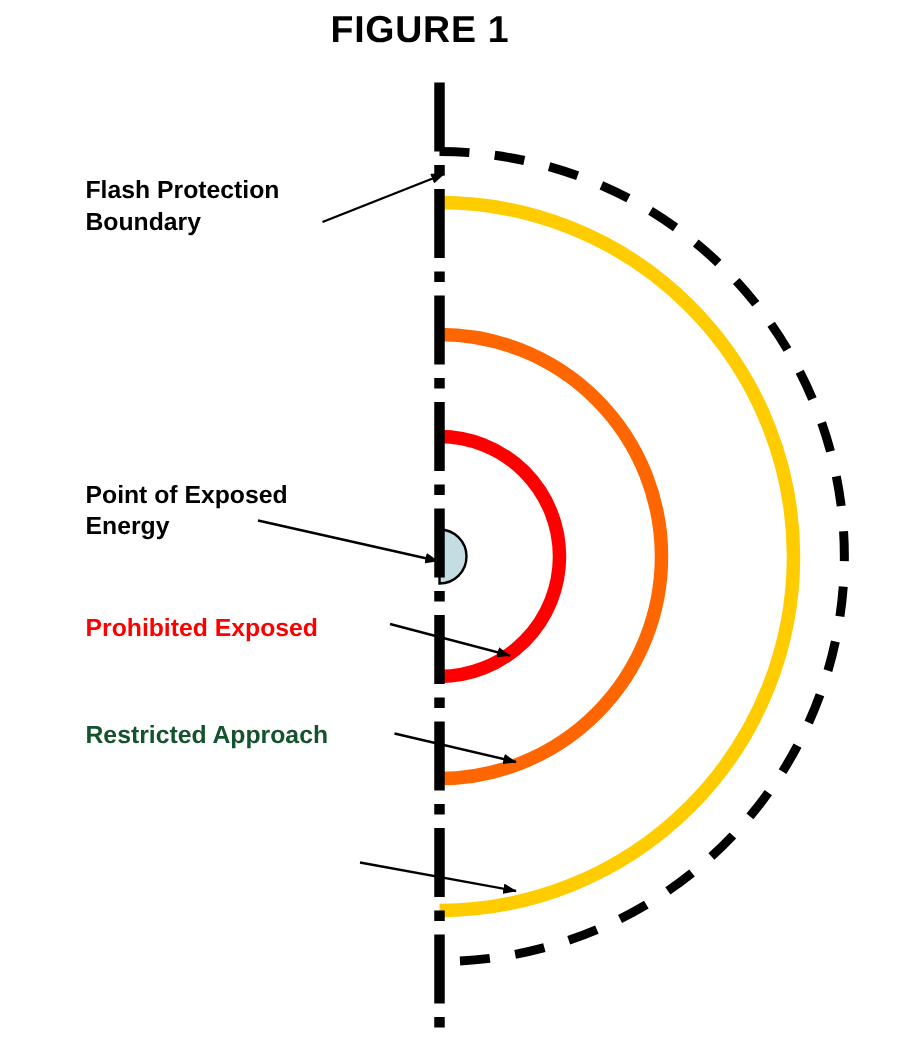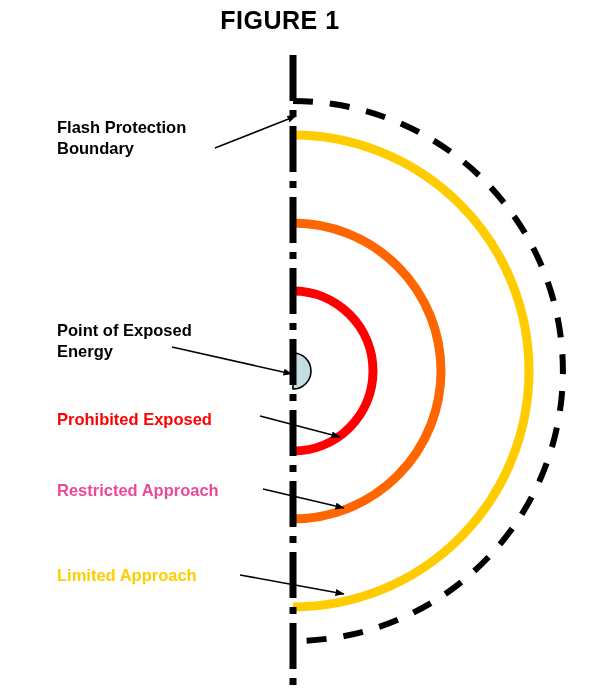--- a/index.html
+++ b/index.html
@@ -91,17 +91,16 @@
   </svg>
 
   <div class="label label-black" id="label-flash-protection-boundary">Flash Protection
 Boundary</div>
 
   <div class="label label-black" id="label-point-of-exposed-energy">Point of Exposed
 Energy</div>
 
   <div class="label" id="label-prohibited-approach" style="color:#FF0000;">Prohibited Exposed</div>
 
-  <div class="label" id="label-restricted-approach" style="color:#ec4899;">Restricted Approach</div>
+  <div class="label" id="label-restricted-approach" style="color:#14532d;">Restricted Approach</div>
 
-  <div class="label" id="label-limited-approach" style="color:#FFCC00;">Limited Approach</div>
 
 </div>
 
 </body></html>

